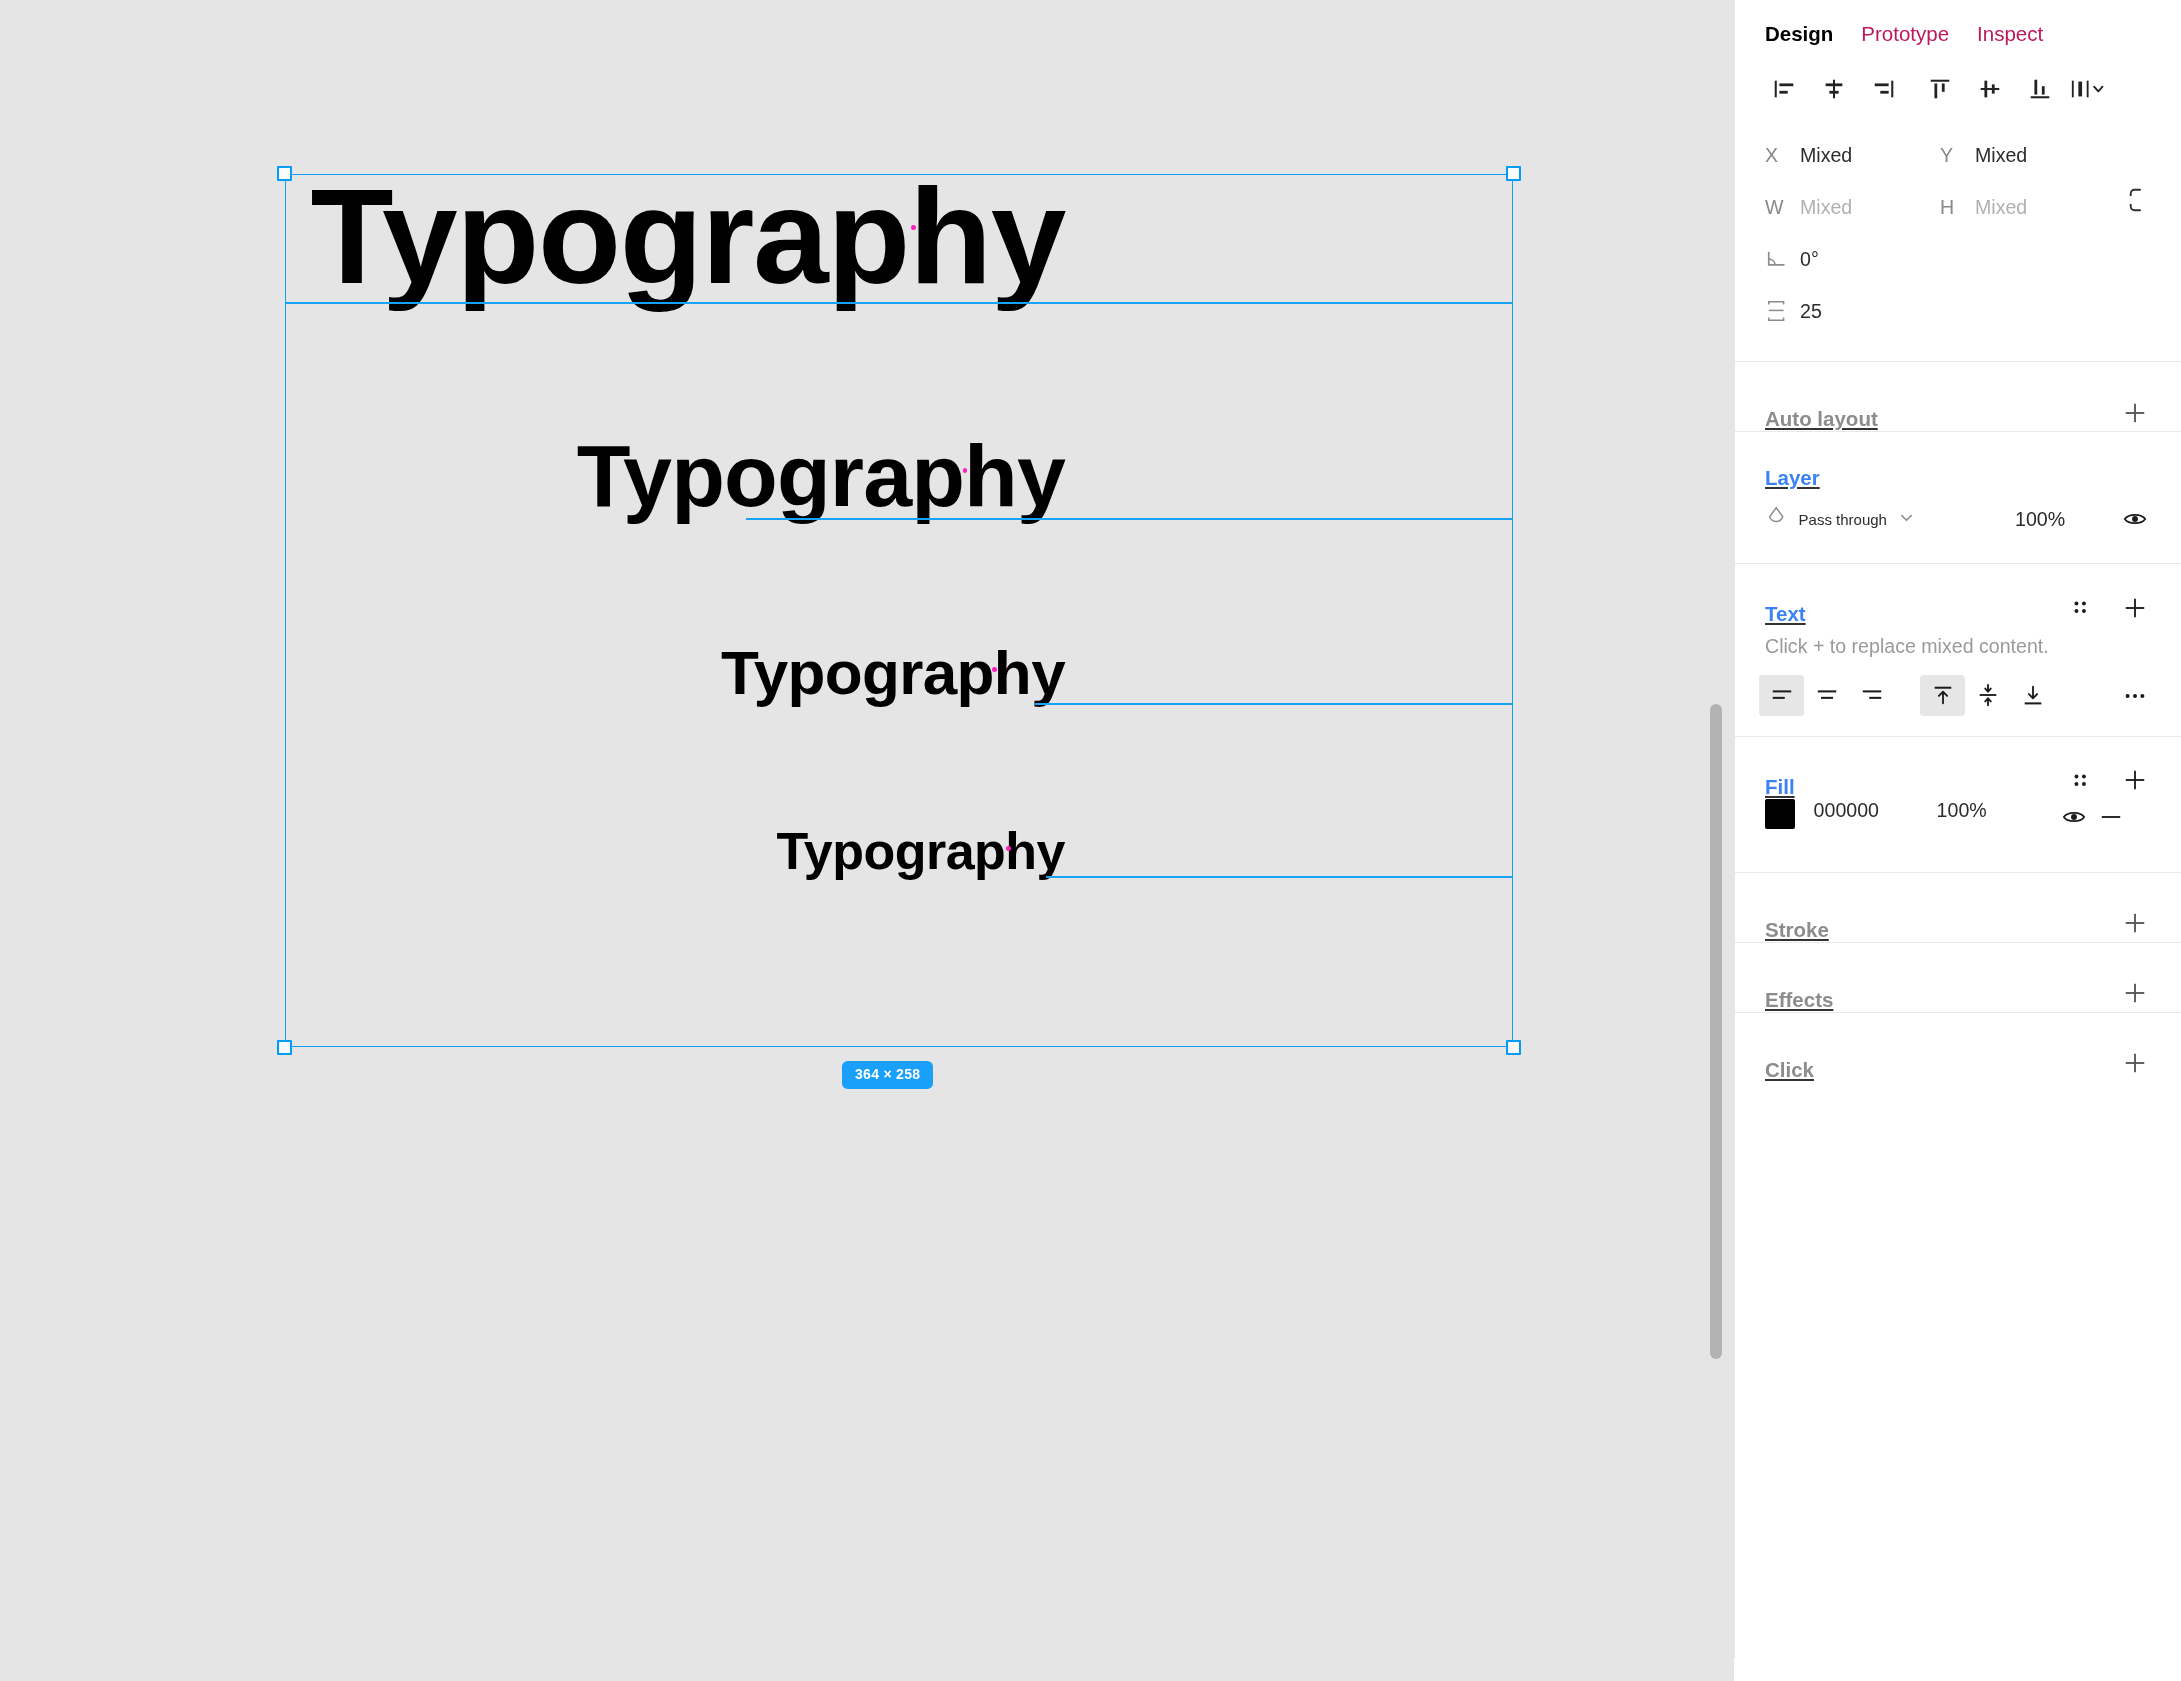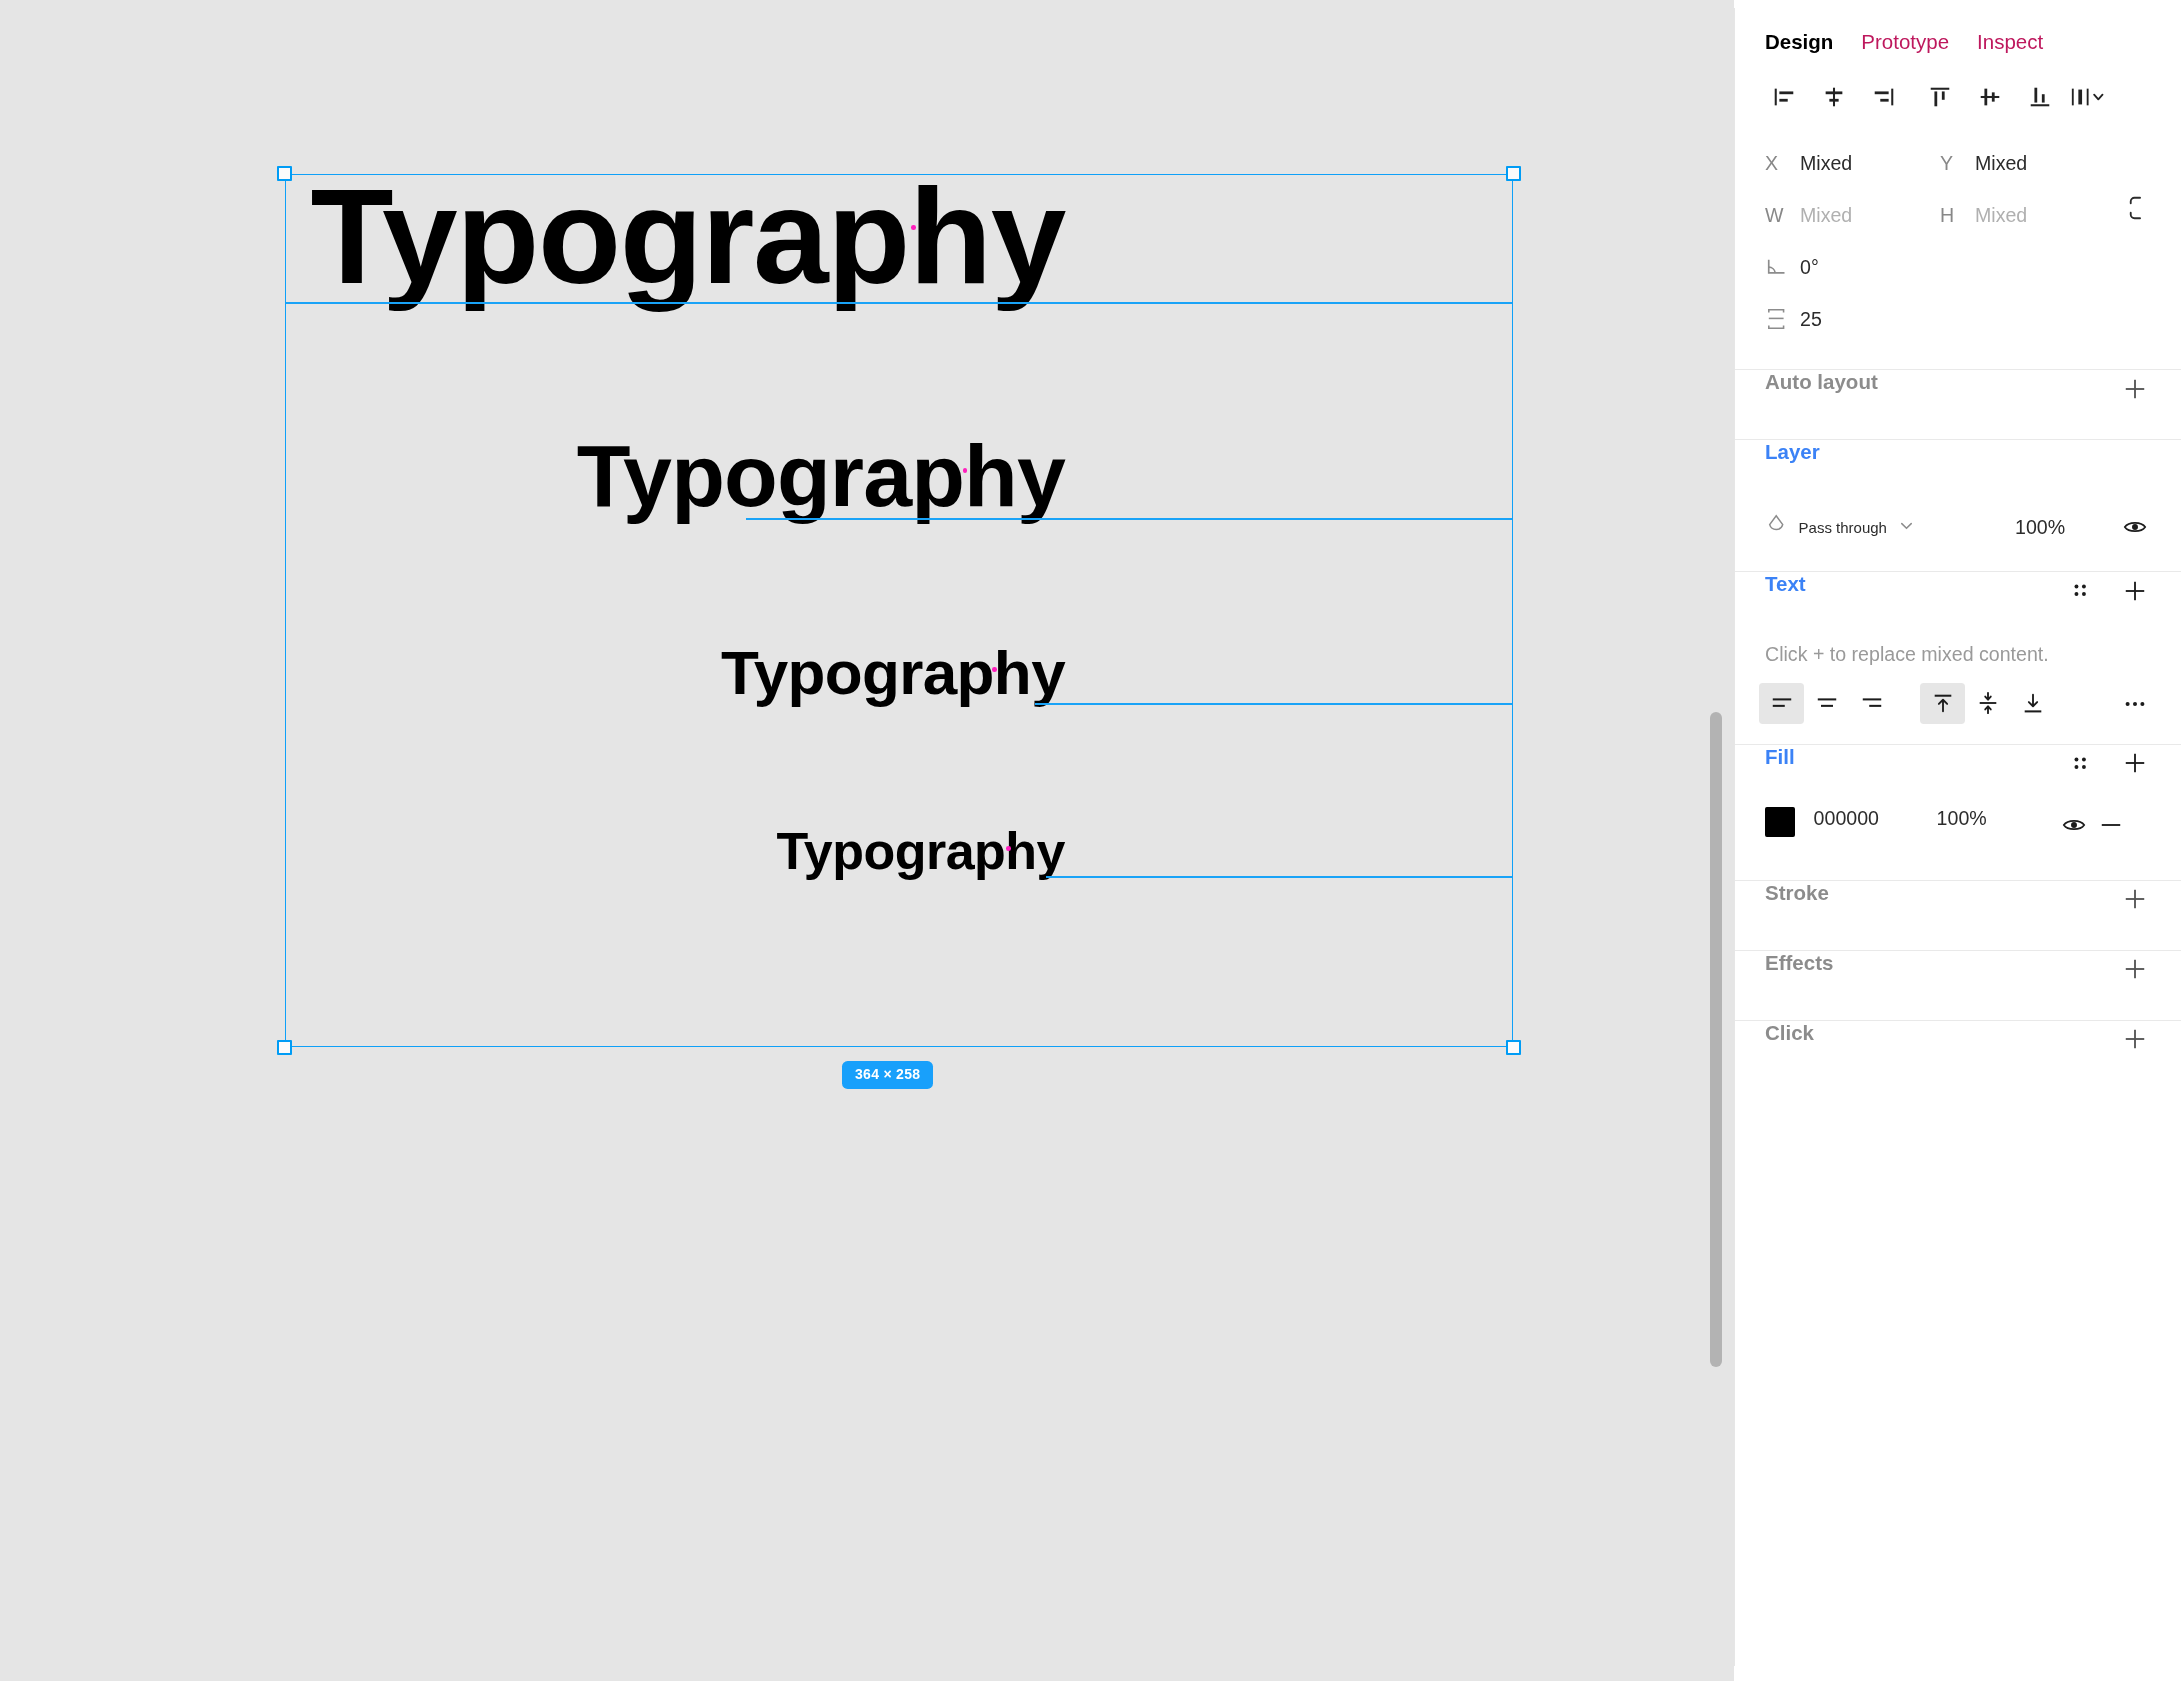--- a/index.html
+++ b/index.html
@@ -80,21 +80,20 @@
 
   
   #panel {
     position: relative;
     width: 447px; height: 1658px;
     background: #ffffff;
     border-left: 0.9px solid #e6e6e6;
     flex: 0 0 447px;
     font-size: 19.6px;
     color: #333333;
-    margin-top: 8px;
   }
 
   
   #panel-scrollbar {
     position: absolute;
     left: -25px; top: 704px;
     width: 12px; height: 655px;
     background: #b3b3b3;
     border-radius: 6.5px;
   }
@@ -162,24 +161,25 @@
     position: absolute;
     right: 28px; top: 63px;
     width: 32px; height: 37px;
     display: flex; align-items: center; justify-content: center;
     cursor: pointer;
   }
 
   
   .sec-header {
     display: flex;
-    align-items: flex-start;
+    align-items: flex-end;
     justify-content: space-between;
     height: 69px;
     padding: 0 28px 0 30px;
+    text-decoration: underline;
   }
   .sec-title { font-size: 20.5px; font-weight: 700; color: #3b82f6; }
   .sec-title.muted { color: #8c8c8c; font-weight: 700; }
   .sec-actions { display: flex; align-items: center; gap: 17px; }
   .icon-btn {
     width: 37px; height: 37px;
     display: flex; align-items: center; justify-content: center;
     cursor: pointer;
   }
 

